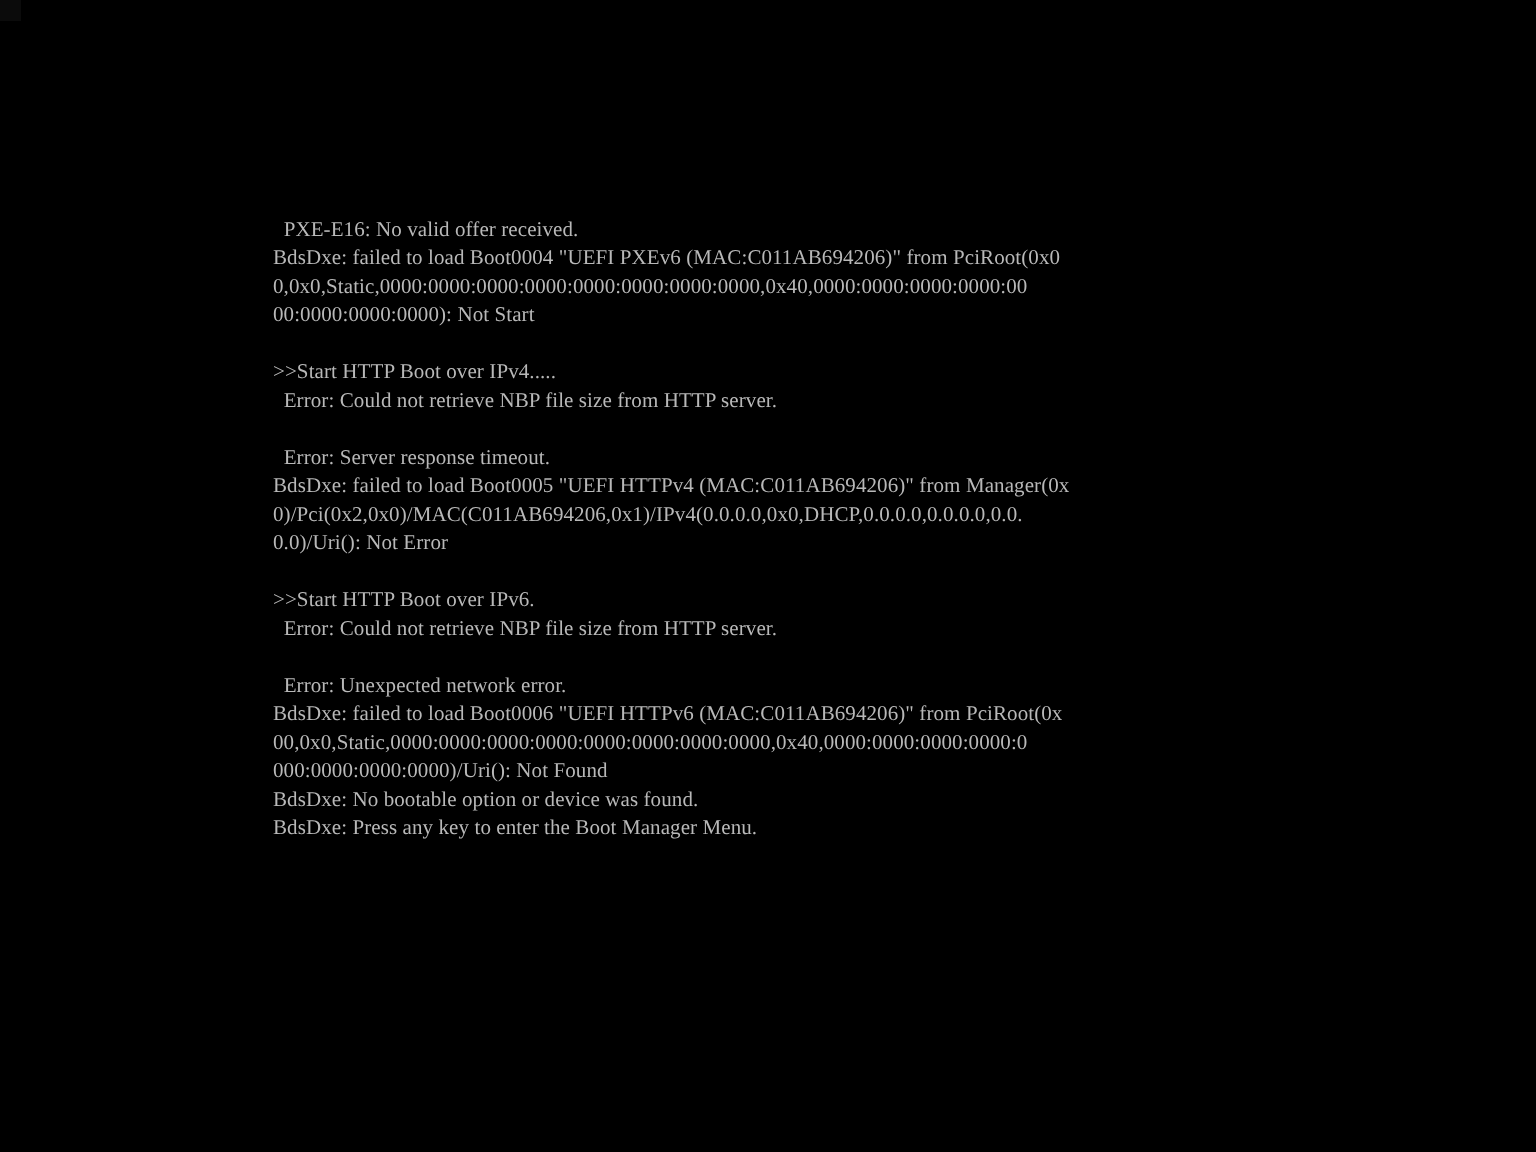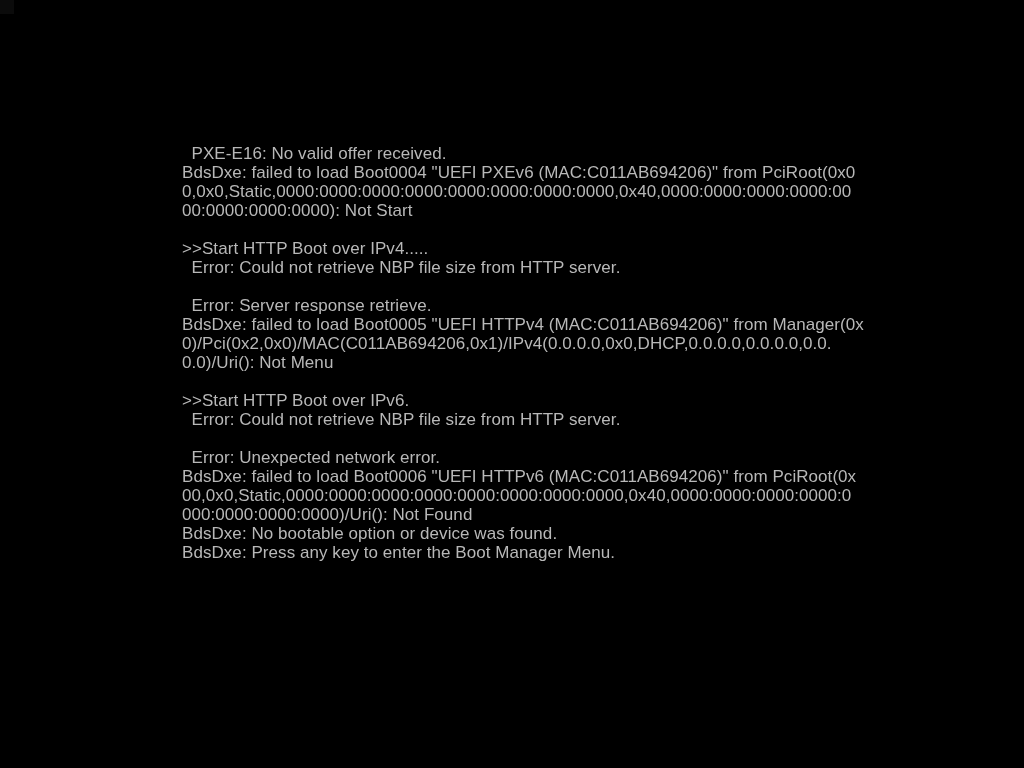--- a/index.html
+++ b/index.html
@@ -18,22 +18,22 @@
     left: 0; top: 0;
     width: 1024px;
     height: 768px;
     background: #000000;
   }
   .console {
     position: absolute;
     left: 182px;
     top: 144px;
     width: 660px;
-    font-family: Liberation Sans, sans-serif;
-    font-size: 17px;
+    font-family: Liberation Serif, serif;
+    font-size: 14px;
     letter-spacing: 0.06px;
     color: #b8b8b8;
   }
   .console-line {
     height: 19px;
     line-height: 19px;
     white-space: pre;
   }
   .corner-artifact {
     position: absolute;
@@ -50,24 +50,24 @@
   <div class="corner-artifact" style="background: rgb(11, 11, 11);"></div>
   <div class="console" style="color: rgb(184, 184, 184);">
       <div class="console-line">  PXE-E16: No valid offer received.</div>
       <div class="console-line">BdsDxe: failed to load Boot0004 "UEFI PXEv6 (MAC:C011AB694206)" from PciRoot(0x0</div>
       <div class="console-line">0,0x0,Static,0000:0000:0000:0000:0000:0000:0000:0000,0x40,0000:0000:0000:0000:00</div>
       <div class="console-line">00:0000:0000:0000): Not Start</div>
       <div class="console-line"></div>
       <div class="console-line">&gt;&gt;Start HTTP Boot over IPv4.....</div>
       <div class="console-line">  Error: Could not retrieve NBP file size from HTTP server.</div>
       <div class="console-line"></div>
-      <div class="console-line">  Error: Server response retrieve.</div>
+      <div class="console-line">  Error: Server response timeout.</div>
       <div class="console-line">BdsDxe: failed to load Boot0005 "UEFI HTTPv4 (MAC:C011AB694206)" from Manager(0x</div>
       <div class="console-line">0)/Pci(0x2,0x0)/MAC(C011AB694206,0x1)/IPv4(0.0.0.0,0x0,DHCP,0.0.0.0,0.0.0.0,0.0.</div>
-      <div class="console-line">0.0)/Uri(): Not Menu</div>
+      <div class="console-line">0.0)/Uri(): Not Error</div>
       <div class="console-line"></div>
       <div class="console-line">&gt;&gt;Start HTTP Boot over IPv6.</div>
       <div class="console-line">  Error: Could not retrieve NBP file size from HTTP server.</div>
       <div class="console-line"></div>
       <div class="console-line">  Error: Unexpected network error.</div>
       <div class="console-line">BdsDxe: failed to load Boot0006 "UEFI HTTPv6 (MAC:C011AB694206)" from PciRoot(0x</div>
       <div class="console-line">00,0x0,Static,0000:0000:0000:0000:0000:0000:0000:0000,0x40,0000:0000:0000:0000:0</div>
       <div class="console-line">000:0000:0000:0000)/Uri(): Not Found</div>
       <div class="console-line">BdsDxe: No bootable option or device was found.</div>
       <div class="console-line">BdsDxe: Press any key to enter the Boot Manager Menu.</div>

